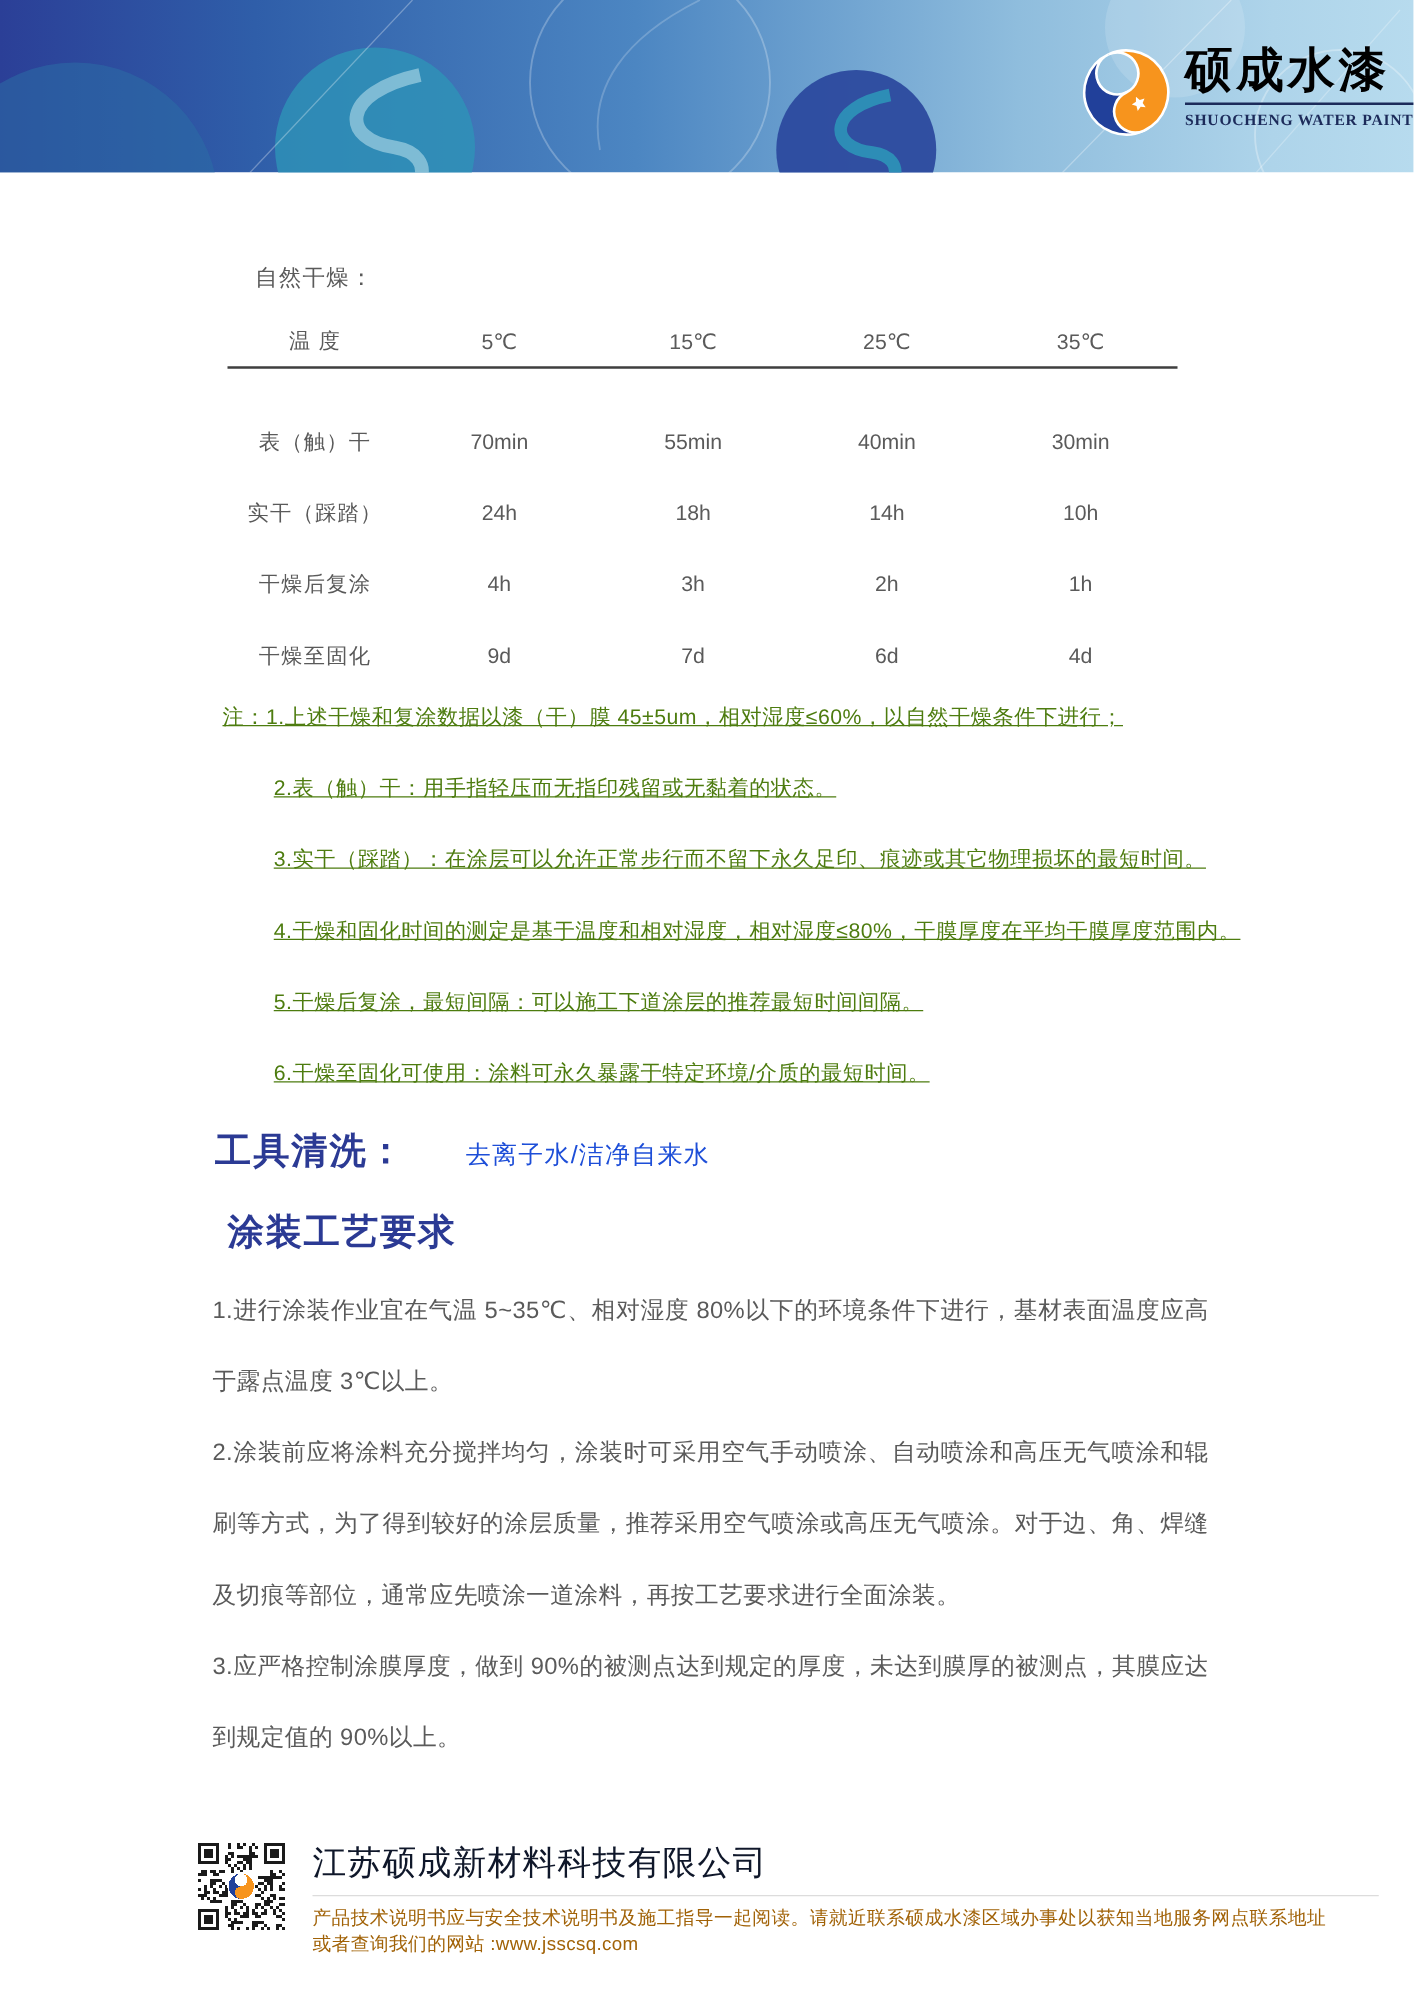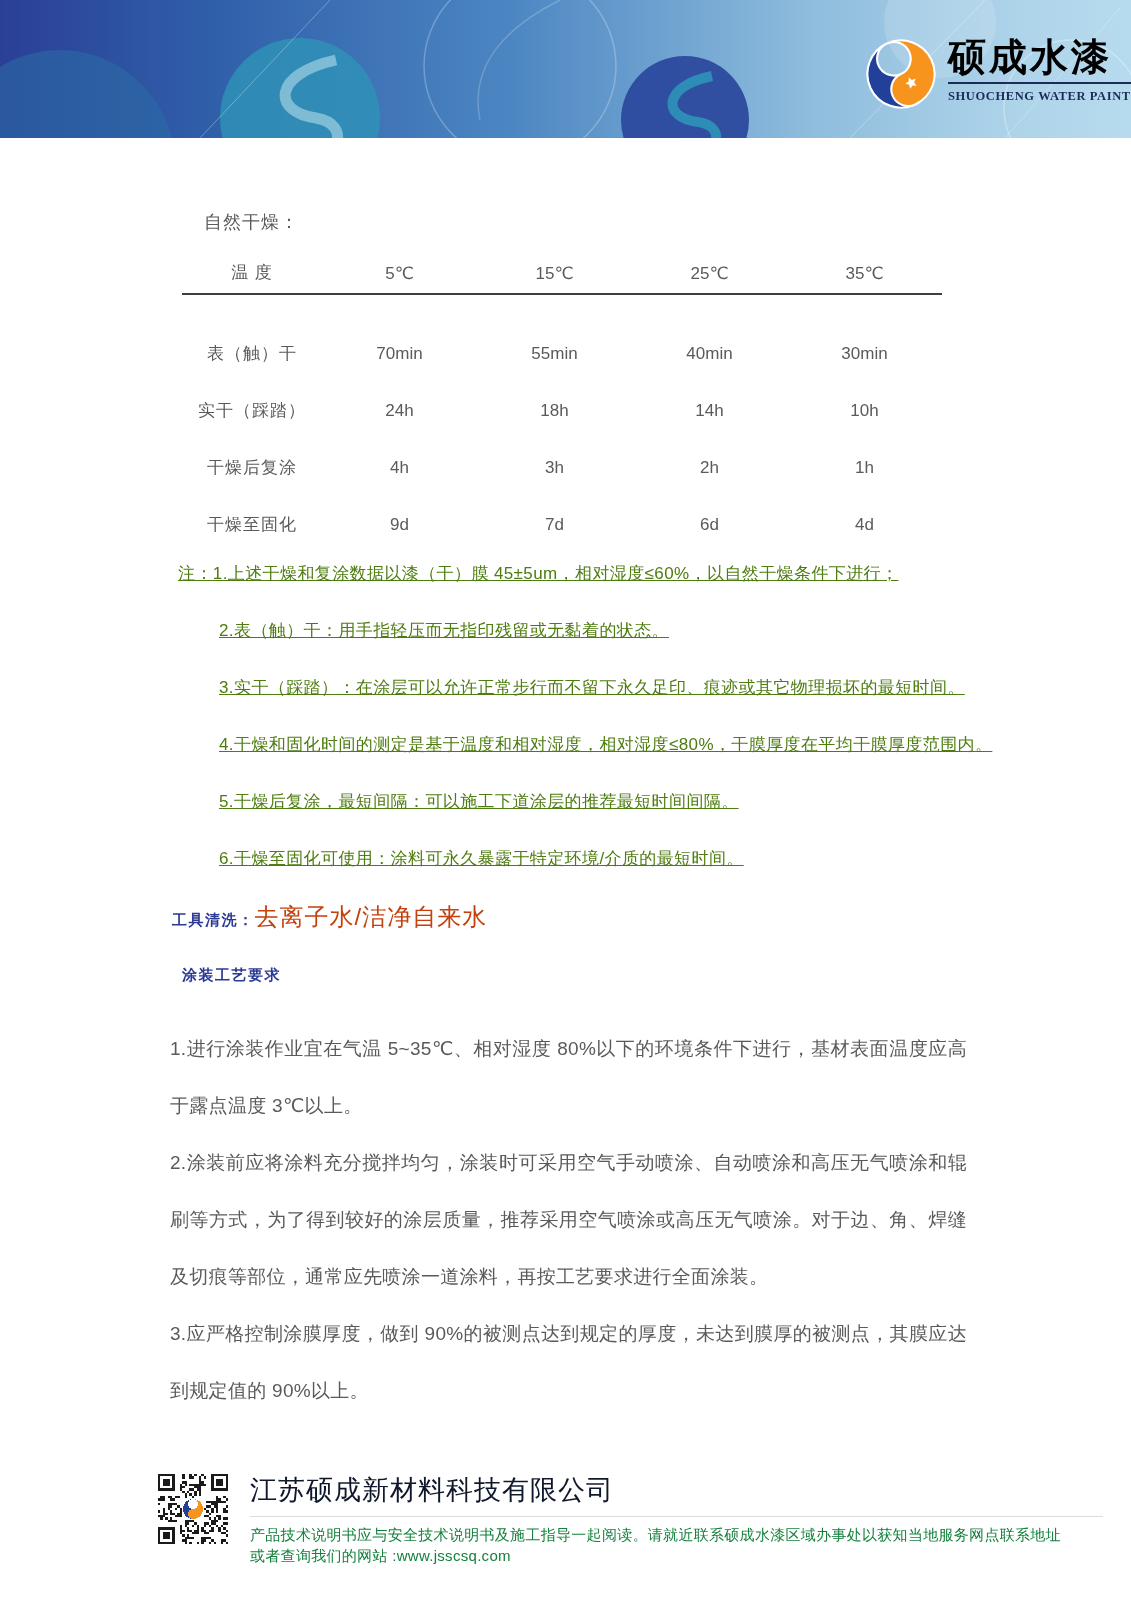--- a/index.html
+++ b/index.html
@@ -27,34 +27,34 @@
   .cell{text-align:center;}
   .cell.label{letter-spacing:1px;}
 
   
   .notes{position:absolute;top:545px;left:178px;width:815px;font-size:17px;color:#4d7c0f;text-decoration:underline;}
   .note{line-height:57px;white-space:nowrap;padding-left:41px;letter-spacing:0.4px;}
   .note.first{padding-left:0;}
   .note-prefix{letter-spacing:0.4px;}
 
   
-  .h-navy{color:#2b3a94;font-size:15px;font-weight:bold;letter-spacing:1.5px;}
+  .h-navy{color:#2b3a94;font-size:29px;font-weight:bold;letter-spacing:1.5px;}
   .tool-clean{position:absolute;top:901px;left:172px;}
-  .tool-value{font-size:24px;color:#c2410c;letter-spacing:1px;font-weight:normal;}
+  .tool-value{font-size:20px;color:#1d4ed8;margin-left:48px;letter-spacing:1px;font-weight:normal;}
   .section-h{position:absolute;top:966px;left:182px;}
   .paras{position:absolute;top:1020px;left:170px;width:797px;font-size:19px;color:#5a5a5a;}
   .paras p{margin:0;line-height:57px;text-align:justify;letter-spacing:0.3px;}
 
   
   .footer{position:absolute;top:1472px;left:158px;right:28px;}
   .qr{position:absolute;left:0;top:2px;width:70px;height:70px;}
   .f-right{margin-left:92px;}
   .company{font-size:27px;color:#0f172a;letter-spacing:1px;}
   .f-divider{height:1px;background:#dcdcdc;margin:8px 0 7px 0;}
-  .f-desc{font-size:15px;color:#15803d;line-height:21px;letter-spacing:0.3px;}
+  .f-desc{font-size:15px;color:#a16207;line-height:21px;letter-spacing:0.3px;}
 </style>
 </head>
 <body>
 
 <div class="page">
 
   <header class="banner">
     <svg class="banner-bg" width="1131" height="138" viewBox="0 0 1131 138">
       <defs>
         <linearGradient id="bg" x1="0" y1="0" x2="1" y2="0">

